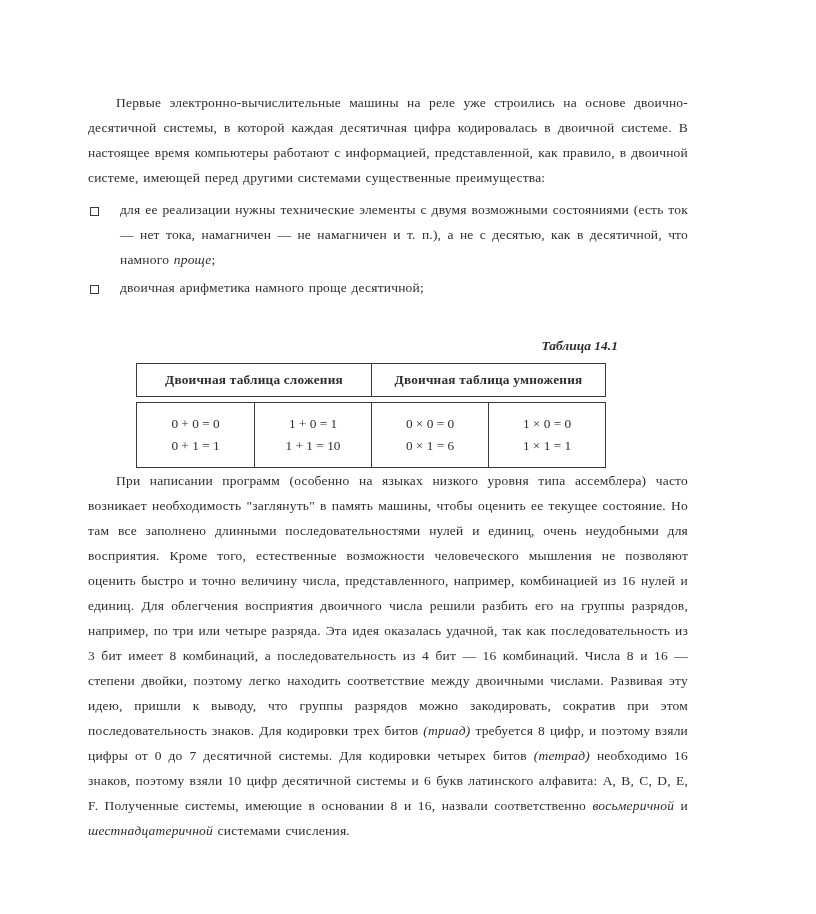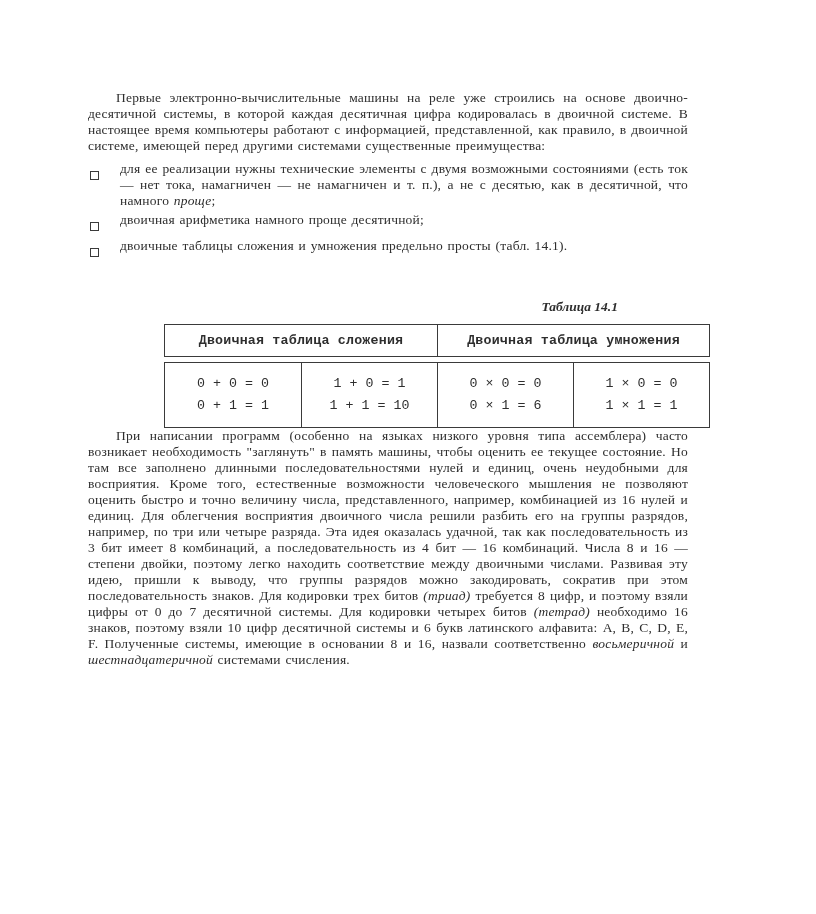--- a/index.html
+++ b/index.html
@@ -10,21 +10,21 @@
     color: #2e2e2e;
     overflow: hidden;
   }
   .content {
     width: 600px;
     margin-left: 88px;
     padding-top: 90px;
   }
   .para {
     font-size: 13.5px;
-    line-height: 16px;
+    line-height: 25px;
     text-align: justify;
     letter-spacing: 0.2px;
     word-spacing: 0.08em;
   }
   .indent { text-indent: 28px; }
   .it { font-style: italic; margin-top: 34px; }
 
   
   .bullets { margin-top: 7px; }
   .bullet { display: flex; margin-bottom: 3px; }
@@ -42,21 +42,21 @@
     margin-top: 38px;
     margin-left: 48px;
     width: 482px;
     text-align: right;
     font-weight: bold;
     font-style: italic;
     font-size: 13.5px;
   }
 
   
-  .btable { margin-top: 9px; margin-left: 76px; width: 546px; font-family: Liberation Mono, monospace; }
+  .btable { margin-top: 9px; margin-left: 48px; width: 470px; }
   .thead {
     display: grid;
     grid-template-columns: 1fr 1fr;
     border: 1.3px solid #3a3a3a;
   }
   .hcell {
     padding: 8px 4px;
     text-align: center;
     font-weight: bold;
     font-size: 13.3px;
@@ -88,24 +88,20 @@
       <div class="marker-col"><span class="square"></span></div>
       <div class="bullet-body para"><span>для ее реализации нужны технические элементы с двумя возможными состояниями (есть ток — нет тока, намагничен — не намагничен и т. п.), а не с десятью, как в десятичной, что намного </span><span class="it">проще</span><span>;</span></div>
     </div>
 
 
     <div class="bullet">
       <div class="marker-col"><span class="square"></span></div>
       <div class="bullet-body para"><span>двоичная арифметика намного проще десятичной;</span></div>
     </div>
 
-    <div class="bullet">
-      <div class="marker-col"><span class="square"></span></div>
-      <div class="bullet-body para"><span>двоичные таблицы сложения и умножения предельно просты (табл. 14.1).</span></div>
-    </div>
 
   </div>
 
   <div class="tcaption">Таблица 14.1</div>
 
   <div class="btable">
     <div class="thead">
       <div class="hcell">Двоичная таблица сложения</div>
       <div class="hcell">Двоичная таблица умножения</div>
     </div>

